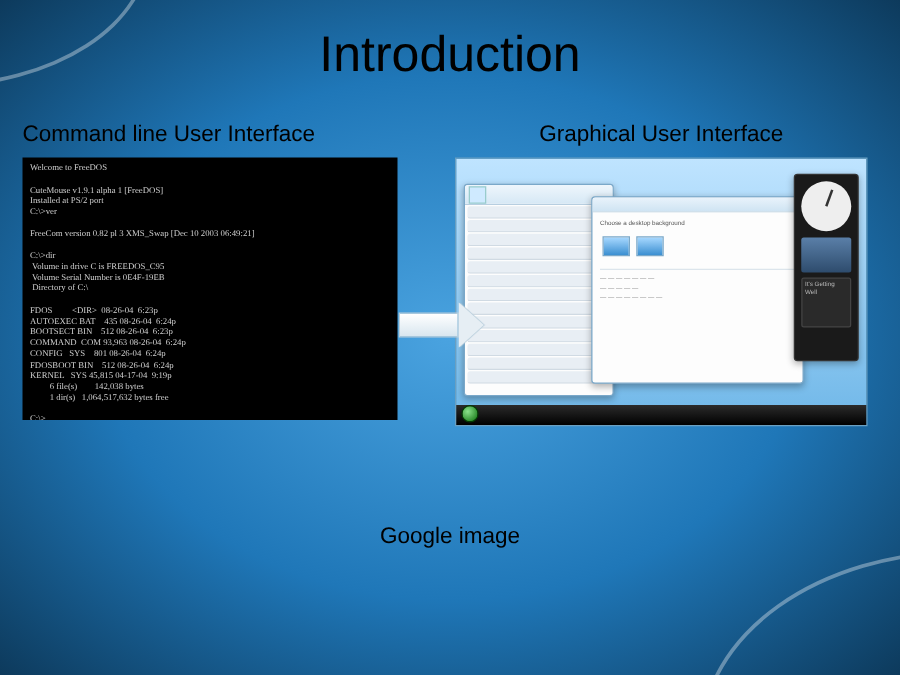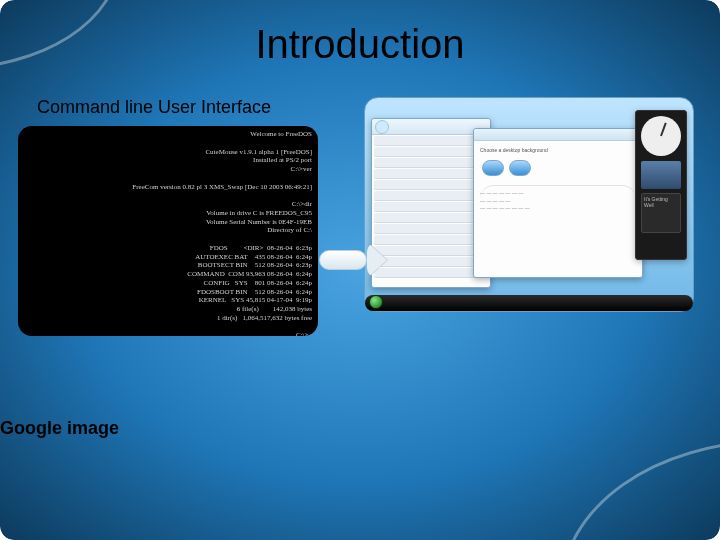--- a/index.html
+++ b/index.html
@@ -1,15 +1,15 @@
 <!DOCTYPE html>
 <html><head>
 <meta charset="utf-8">
 <style>
-  * { margin: 0; padding: 0; box-sizing: border-box; border-radius: 14px; }
+  * { margin: 0; padding: 0; box-sizing: border-box; }
   html, body { width: 720px; height: 540px; overflow: hidden; font-family: "Trebuchet MS", "Segoe UI", sans-serif; }
   .slide {
     width: 720px; height: 540px;
     background: radial-gradient(ellipse at center, #4aa3e0 0%, #1f77b8 55%, #0d3a5c 100%);
     position: relative;
     color: #fff;
   }
   
   .arc { position: absolute; border: 3px solid rgba(255,255,255,0.35); border-radius: 50%; }
   .arc-tl { width: 340px; height: 220px; left: -220px; top: -150px; }
@@ -27,21 +27,21 @@
     justify-content: space-between;
     padding: 30px 26px 0 18px;
     position: relative;
   }
   .col-label {
     font-size: 18px;
     color: #000;
     margin-bottom: 8px;
     font-weight: 400;
   }
-  .left { width: 253px; text-align: right; }
+  .left { width: 253px; }
   .right { width: 330px; }
 
   
   .cli {
     width: 300px; height: 210px;
     background: #000;
     color: #d0d0d0;
     font-family: Liberation Serif, serif;
     font-size: 7px;
     line-height: 1.25;
@@ -99,24 +99,23 @@
     width: 0; height: 0;
     border-top: 18px solid transparent;
     border-bottom: 18px solid transparent;
     border-left: 20px solid #e6eef4;
     filter: drop-shadow(1px 0 0 #b9cedb);
   }
 
   .caption {
     position: absolute;
     left: 0; right: 0; top: 418px;
-    text-align: left;
+    text-align: center;
     font-size: 18px;
     color: #000;
-    font-weight: bold;
   }
 </style>
 </head>
 <body>
 
 <div class="slide">
   <div class="arc arc-tl"></div>
   <div class="arc arc-br"></div>
 
   <h1 class="title">Introduction</h1>
@@ -145,20 +144,21 @@
 CONFIG   SYS    801 08-26-04  6:24p
 FDOSBOOT BIN    512 08-26-04  6:24p
 KERNEL   SYS 45,815 04-17-04  9:19p
          6 file(s)        142,038 bytes
          1 dir(s)   1,064,517,632 bytes free
 
 C:\&gt;_</span></div>
     </div>
 
     <div class="right">
+      <div class="col-label" style="text-align:center">Graphical User Interface</div>
       <div class="gui">
 
         <div class="window win-start">
           <div class="header">
             <div class="avatar"></div>
           </div>
           <div class="stripe"></div>
           <div class="stripe"></div>
           <div class="stripe"></div>
           <div class="stripe"></div>

